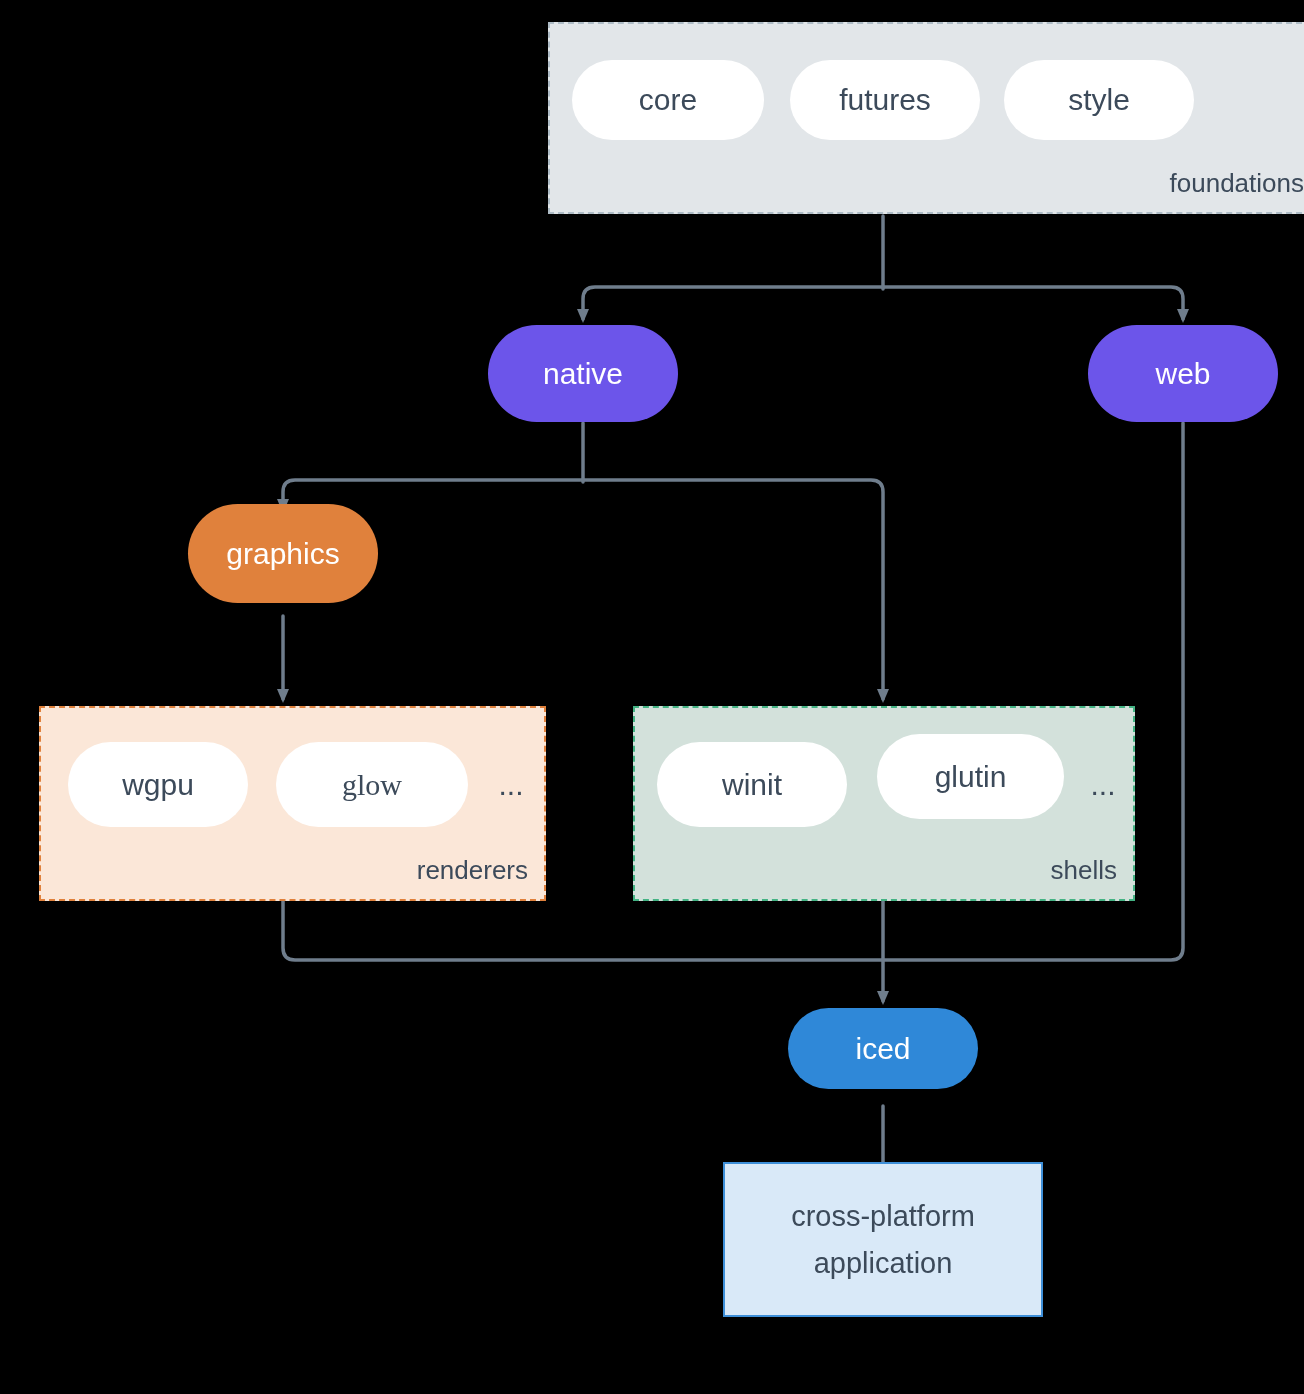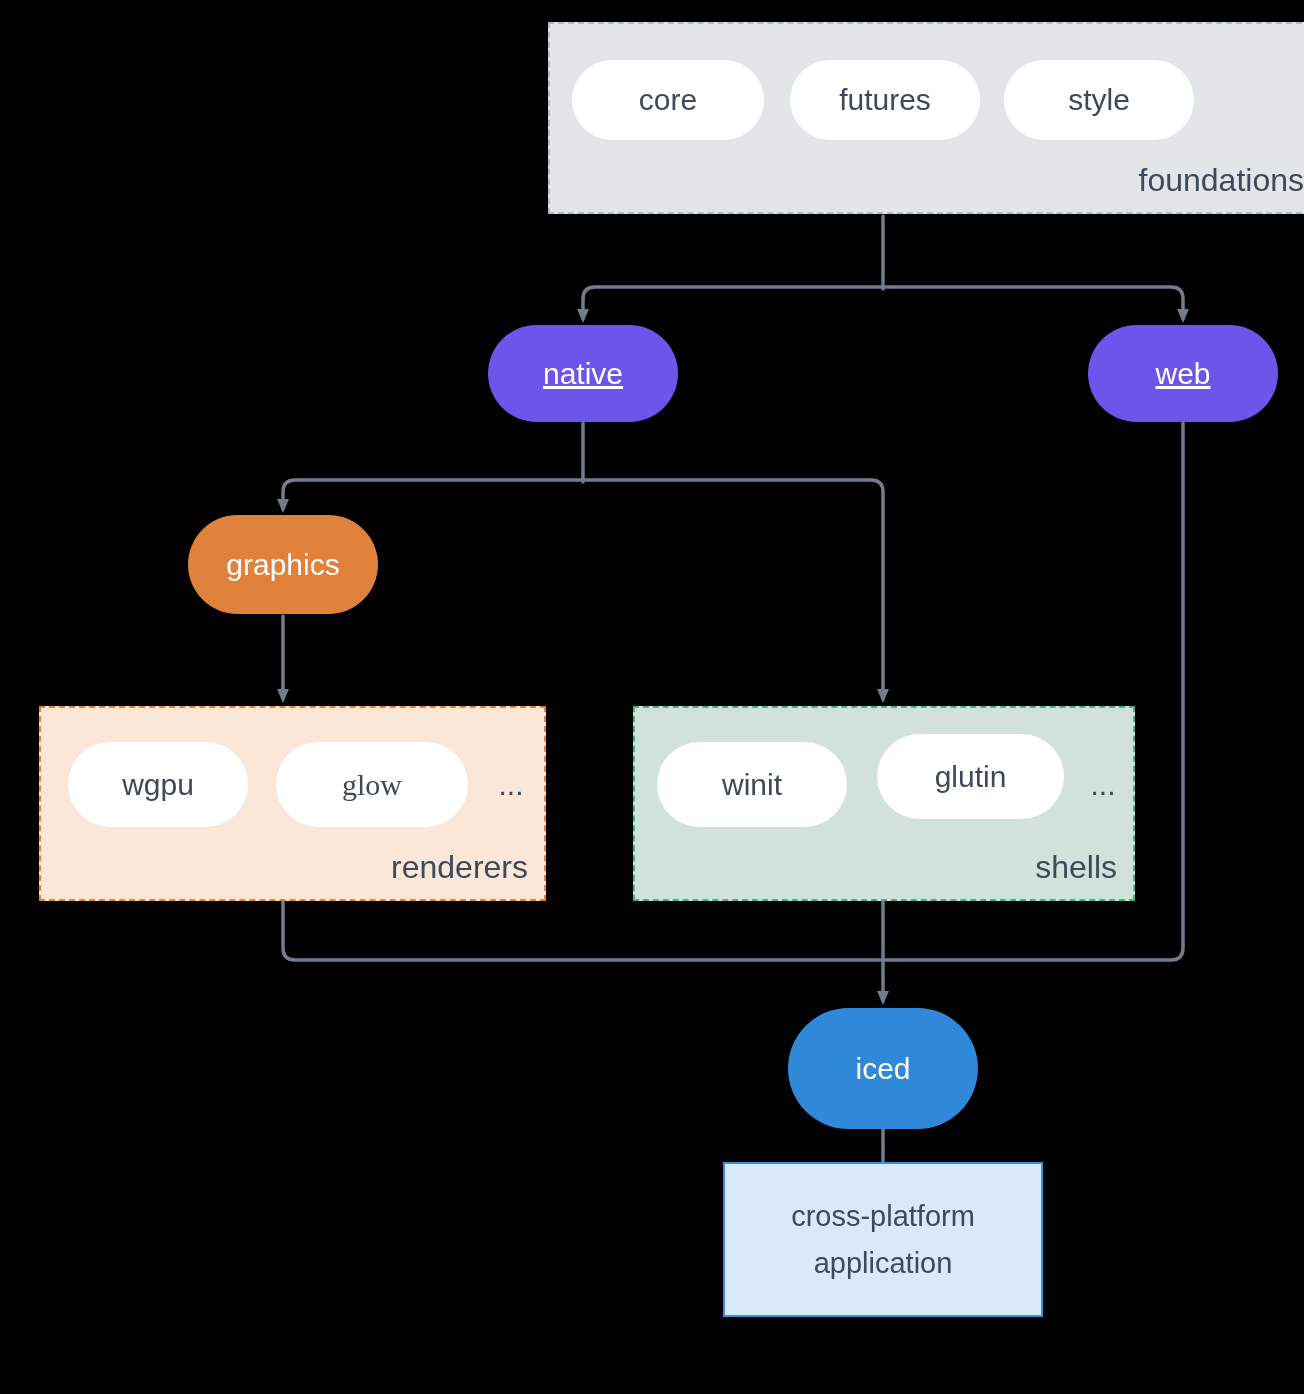--- a/index.html
+++ b/index.html
@@ -28,21 +28,21 @@
     font-family:"Liberation Sans", sans-serif;
     overflow:hidden;
   }
   svg.edges{position:absolute;left:0;top:0;width:1304px;height:1394px;}
   .edge{fill:none;stroke:var(--arrow);stroke-width:3.5;stroke-linecap:round;}
   #arrowhead path{fill:var(--arrow);stroke:none;}
 
   .groupbox{position:absolute;box-sizing:border-box;}
   .groupbox .group-label{
     position:absolute;right:16px;bottom:13px;
-    font-size:32px;color:var(--text_dark);
+    font-size:26px;color:var(--text_dark);
   }
   .foundations{
     left:548px;top:22px;width:774px;height:192px;
     background:var(--foundations_fill);
     border:2px dashed var(--foundations_border);
   }
   .renderers{
     left:28px;top:706px;width:507px;height:195px;
     background:var(--renderers_fill);
     border:2px dashed var(--renderers_border);
@@ -55,21 +55,21 @@
   }
 
   .pill{
     position:absolute;
     display:flex;align-items:center;justify-content:center;
     font-size:30px;
     border-radius:999px;
     box-sizing:border-box;
   }
   .pill.white{background:var(--pill_white);color:var(--text_dark);}
-  .pill.purple{background:var(--purple_node);color:#ffffff;text-decoration:underline;}
+  .pill.purple{background:var(--purple_node);color:#ffffff;}
   .pill.orange{background:var(--orange_node);color:#ffffff;}
   .pill.blue{background:var(--blue_node);color:#ffffff;}
 
   .more{
     position:absolute;
     display:flex;align-items:center;justify-content:center;
     font-size:30px;color:var(--text_dark);
   }
 
   .appbox{
@@ -111,33 +111,33 @@
   <div class="groupbox foundations">
     <div class="pill white" style="left:22px;top:36px;width:192px;height:80px;">core</div>
     <div class="pill white" style="left:240px;top:36px;width:190px;height:80px;">futures</div>
     <div class="pill white" style="left:454px;top:36px;width:190px;height:80px;">style</div>
     <div class="group-label">foundations</div>
   </div>
 
   <div class="pill purple" style="left:488px;top:325px;width:190px;height:97px;">native</div>
   <div class="pill purple" style="left:1088px;top:325px;width:190px;height:97px;">web</div>
 
-  <div class="pill orange" style="left:188px;top:515px;width:190px;height:99px;">graphics</div>
+  <div class="pill orange" style="left:188px;top:504px;width:190px;height:99px;">graphics</div>
 
   <div class="groupbox renderers">
     <div class="pill white" style="left:27px;top:34px;width:180px;height:85px;">wgpu</div>
     <div class="pill white" style="left:235px;top:34px;width:192px;height:85px;font-family:Liberation Serif, serif;">glow</div>
     <div class="more" style="left:440px;top:34px;width:60px;height:85px;">...</div>
     <div class="group-label">renderers</div>
   </div>
 
   <div class="groupbox shells">
     <div class="pill white" style="left:22px;top:34px;width:190px;height:85px;">winit</div>
     <div class="pill white" style="left:242px;top:26px;width:187px;height:85px;">glutin</div>
     <div class="more" style="left:438px;top:34px;width:60px;height:85px;">...</div>
     <div class="group-label">shells</div>
   </div>
 
-  <div class="pill blue" style="left:788px;top:1008px;width:190px;height:121px;">iced</div>
+  <div class="pill blue" style="left:788px;top:1008px;width:190px;height:81px;">iced</div>
 
   <div class="appbox">cross-platform application</div>
 
 </div>
 
 </body></html>

